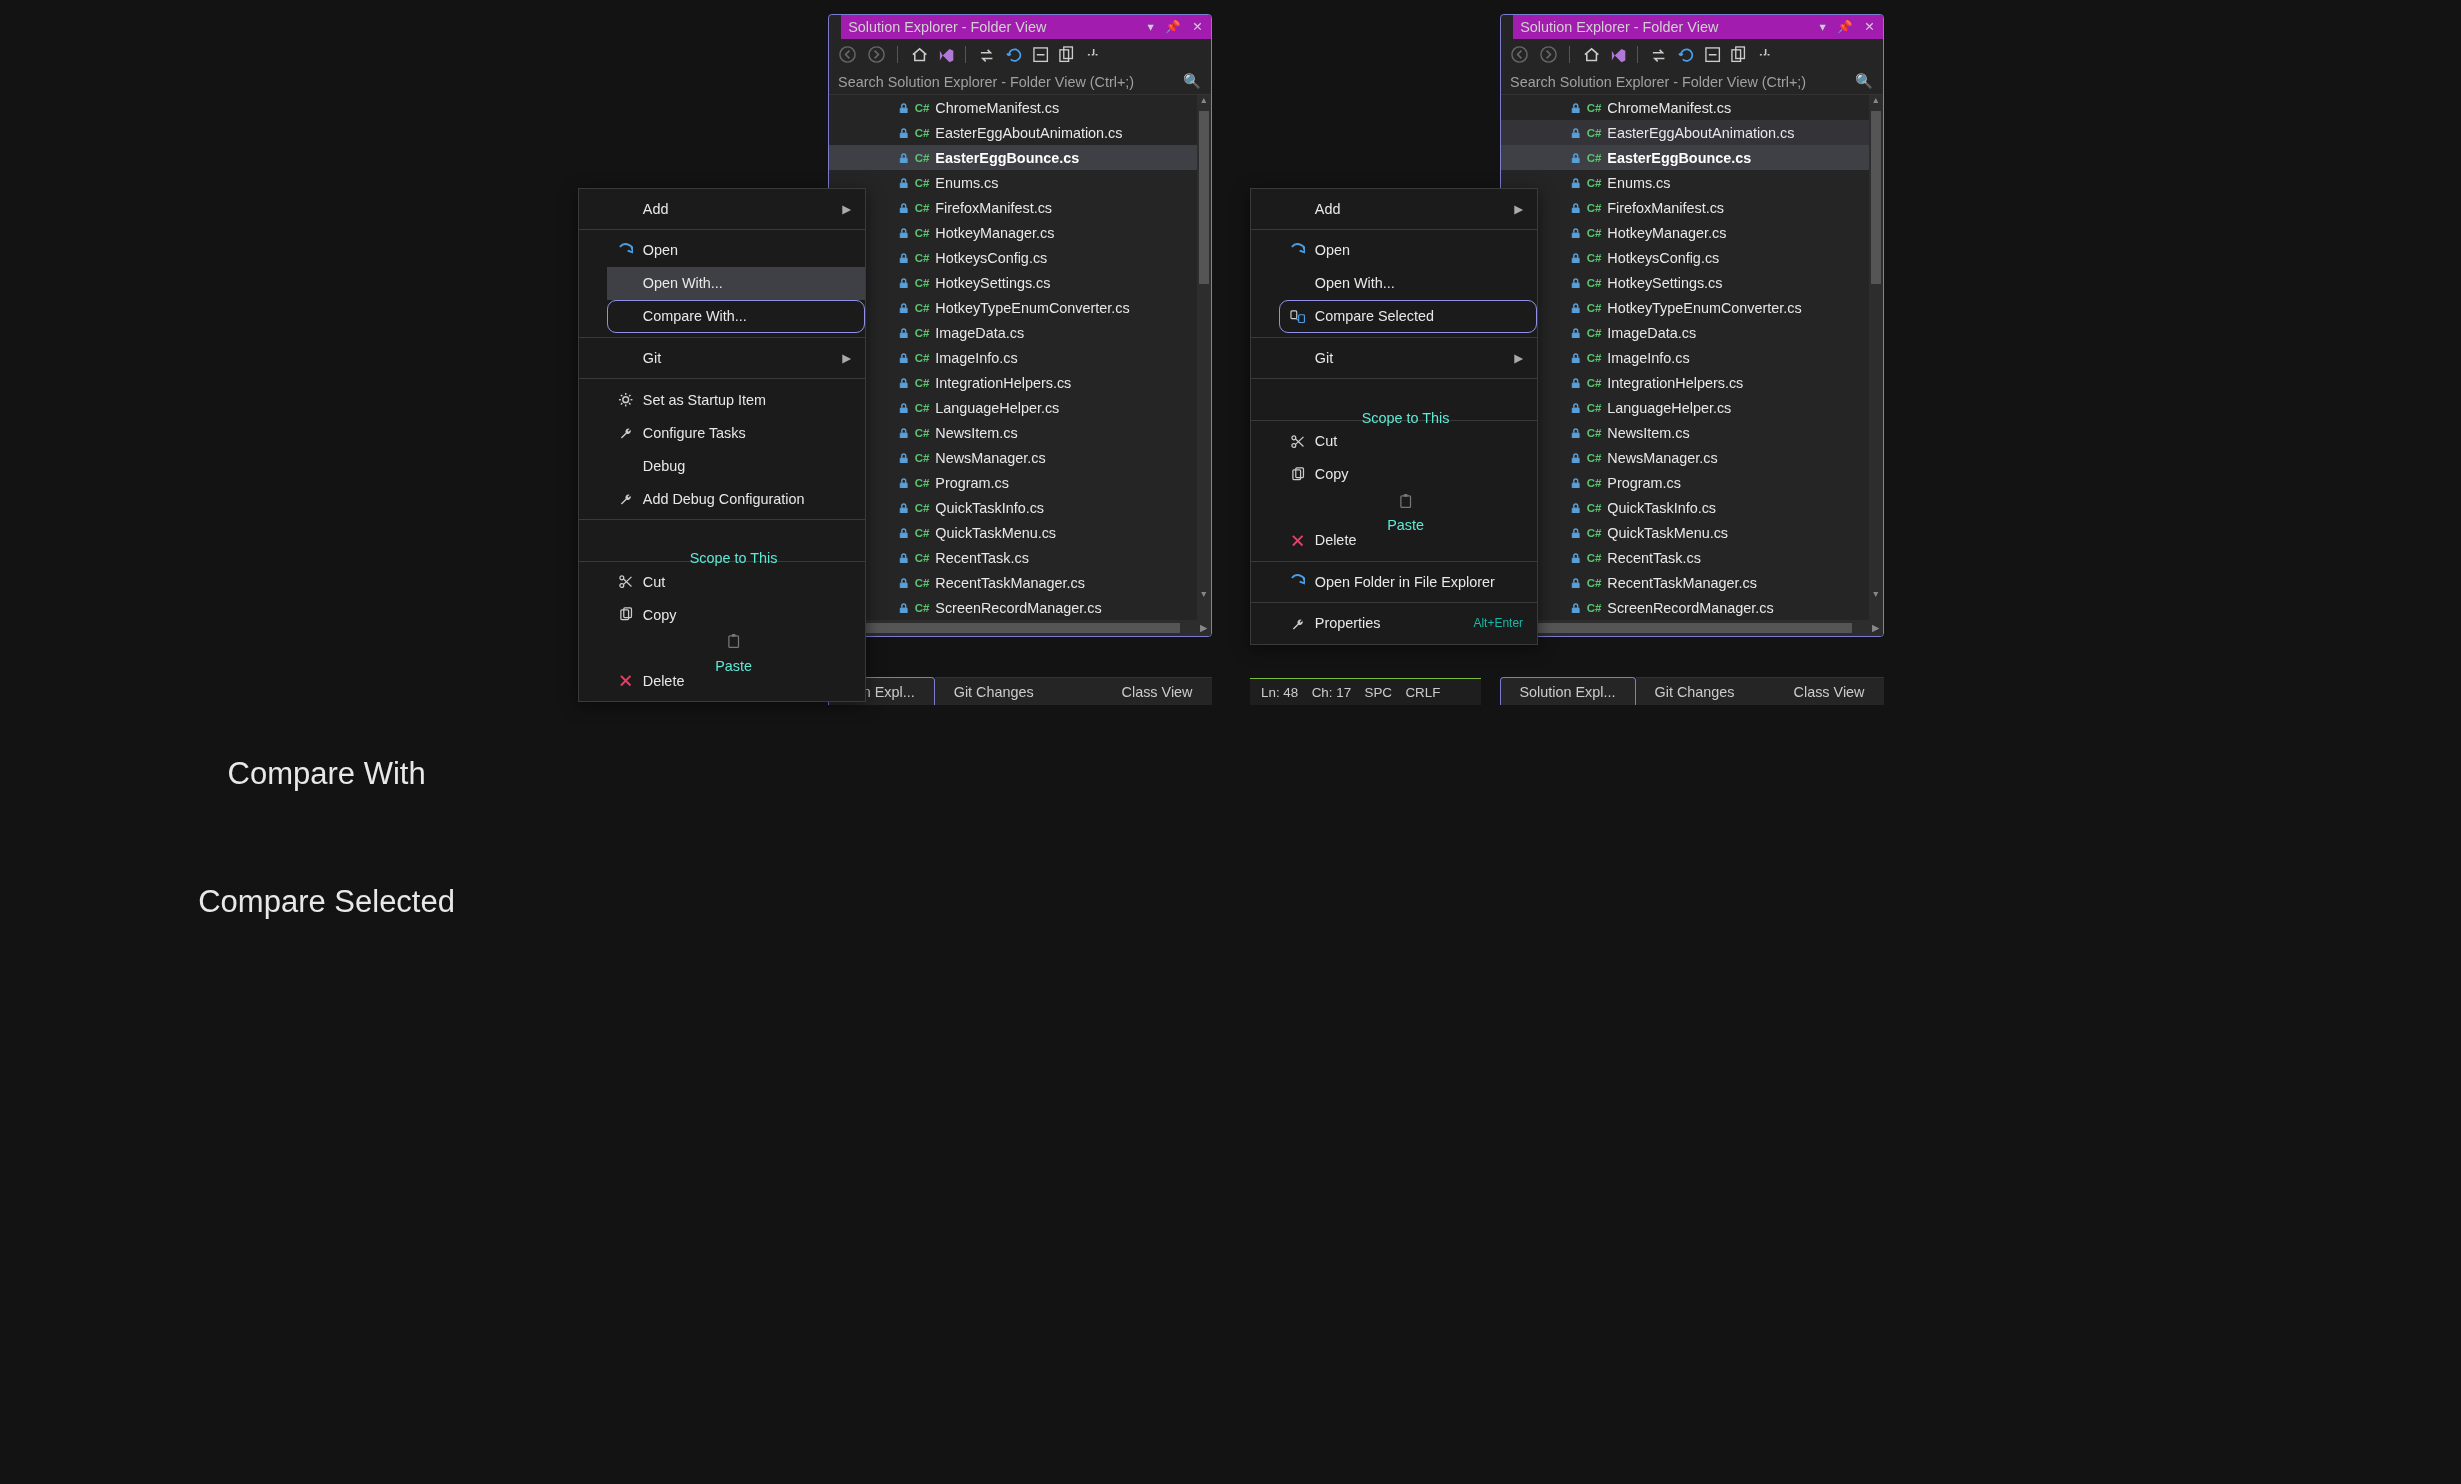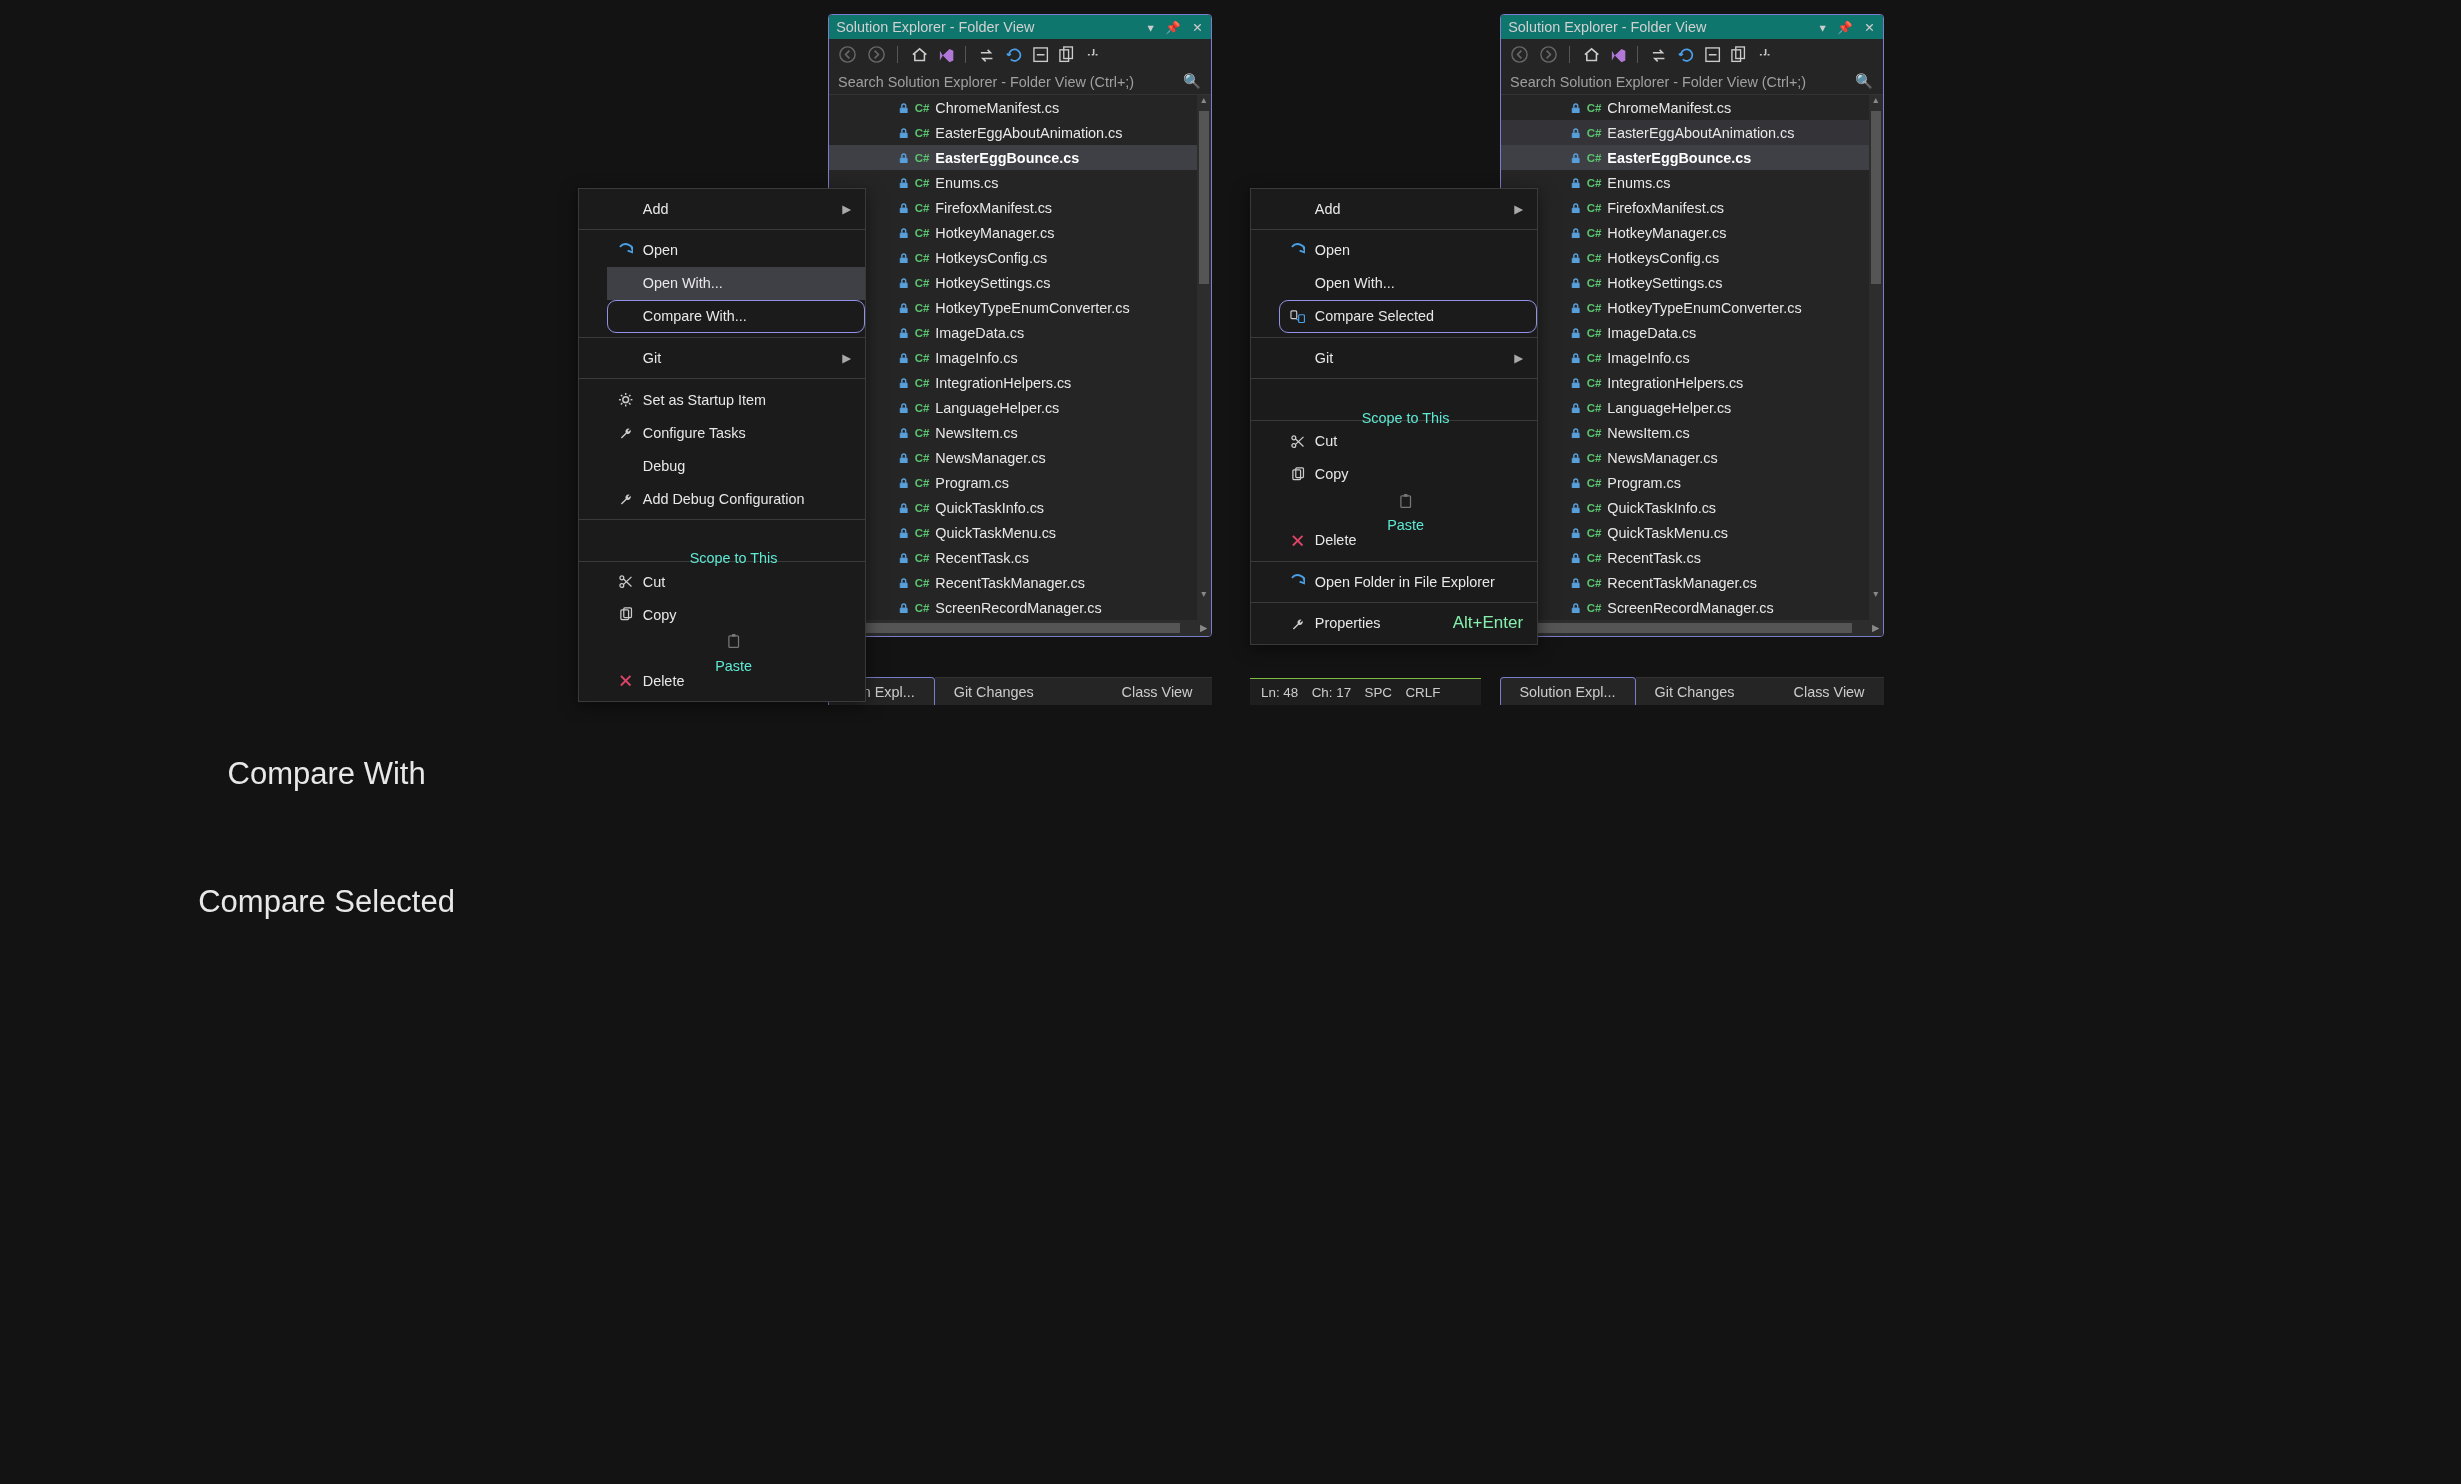--- a/index.html
+++ b/index.html
@@ -31,25 +31,26 @@
     width: 384px;
     border: 1px solid #7a7ccc;
     border-radius: 3.8px;
     background: #252526;
     display: flex;
     flex-direction: column;
     overflow: hidden;
   }
   .titlebar {
     display: flex;
-    align-items: flex-end;
+    align-items: flex-start;
     padding: 3.8px 7.7px;
     color: #d0d0d0;
     font-size: 14.4px;
-    background: #0f766e;
+    background: #a21caf;
+    margin-left: 12px;
   }
   .titlebar .title-text { flex: 1; }
   .titlebar .winbtns { display: flex; gap: 11.5px; align-items: center; }
   .titlebar .winbtns span { cursor: pointer; font-size: 12.5px; color: #ccc; }
   .toolbar {
     display: flex;
     align-items: center;
     gap: 9.6px;
     padding: 5.8px 9.6px;
     background: #252526;
@@ -185,21 +186,21 @@
     color: #e8e8e8;
     gap: 7.7px;
     margin-left: 28px;
   }
   .ctx-item .icon-slot {
     width: 19px; height: 19px;
     display: flex; align-items: center; justify-content: center;
     flex-shrink: 0;
   }
   .ctx-item .label { flex: 1; }
-  .ctx-item .accel { color: #86efac; font-size: 17px; }
+  .ctx-item .accel { color: #14b8a6; font-size: 12px; }
   .ctx-item .submenu-arrow { color: #aaa; font-size: 11.5px; }
   .ctx-item.hover { background: #3f3f46; }
   .ctx-item.disabled { color: #5eead4; flex-direction: column; }
   .ctx-item.highlight {
     outline: 1.9px solid #9191e8;
     outline-offset: -1.9px;
     border-radius: 9px;
   }
   .ctx-sep {
     height: 1px;

